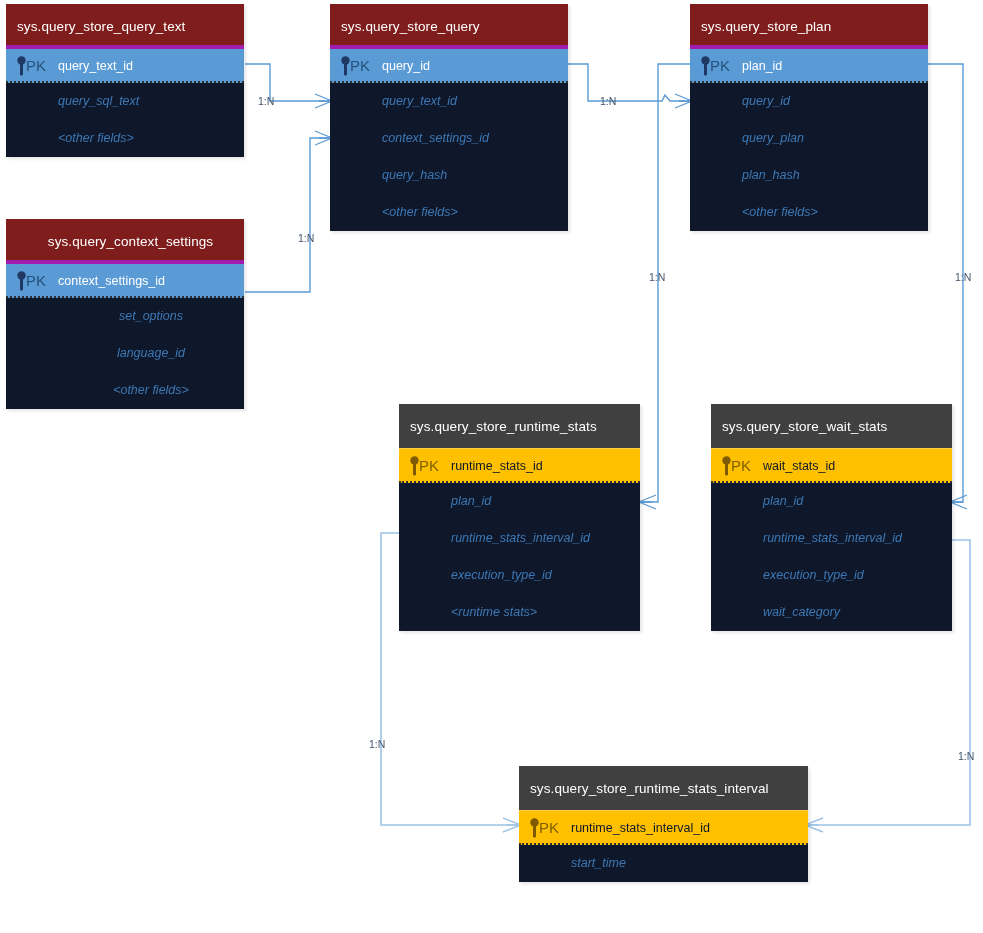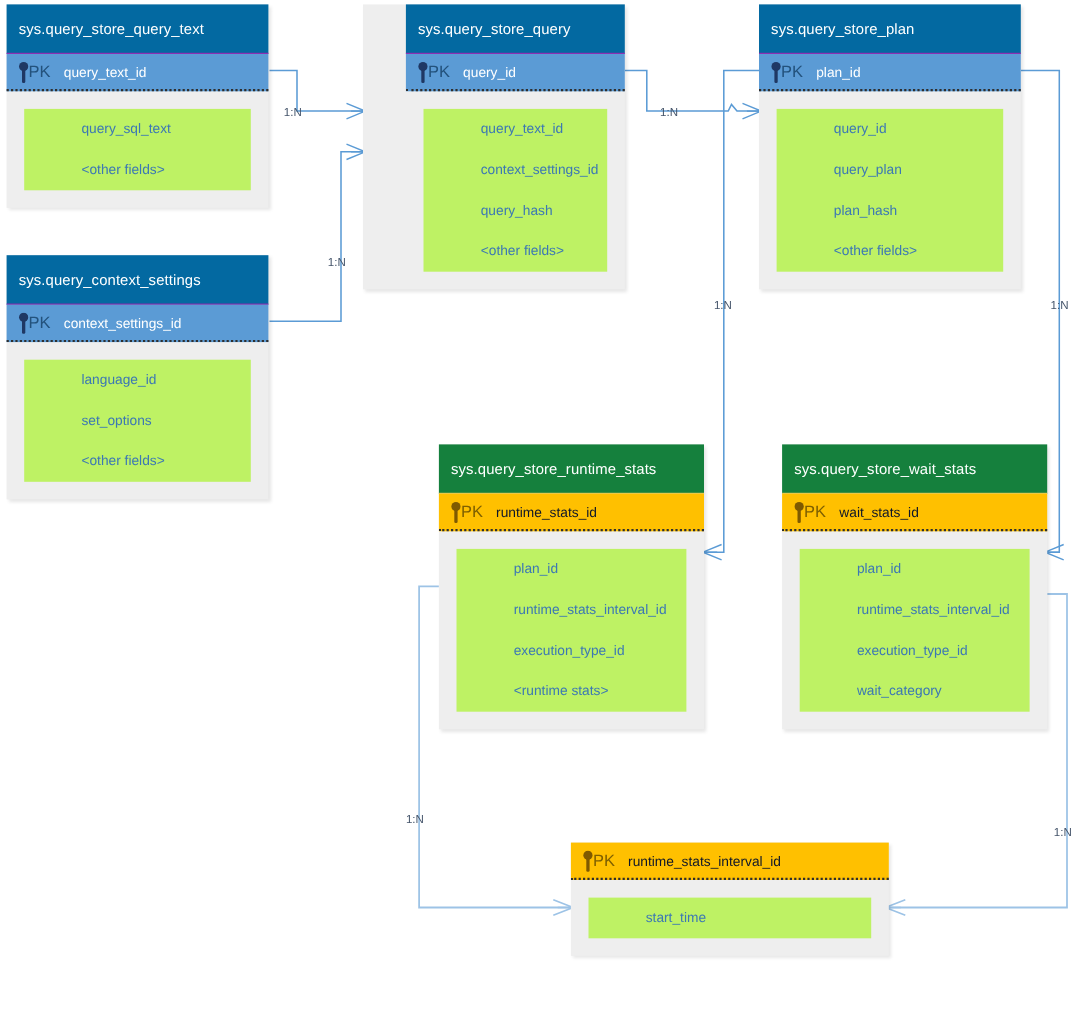--- a/index.html
+++ b/index.html
@@ -98,40 +98,41 @@
   .pk-name {
     position: absolute;
     left: 52px;
     top: 0;
     font-size: 12.5px;
     line-height: 34px;
     color: #ffffff;
   }
   .attr-list {
     padding: 0;
-    margin: 16px;
+    margin: 0;
     list-style: none;
-    background: #bef264;
+    background: #0f172a;
+    font-style: italic;
   }
   .attr {
     box-sizing: border-box;
     height: 37px;
     line-height: 37px;
     padding-left: 52px;
     font-size: 12.5px;
     color: #3c78b4;
     white-space: nowrap;
   }
   
-  .theme-blue .entity-title { background: #0369a1; border-bottom: 1px solid #a21caf; }
+  .theme-blue .entity-title { background: #7f1d1d; border-bottom: 4px solid #a21caf; }
   .theme-blue .pk-row       { background: #5b9bd5; }
   .theme-blue .pk-tag       { color: #23527c; }
   .theme-blue .pk-icon .bulb{ fill: #1f3864; }
   
-  .theme-orange .entity-title { background: #15803d; border-bottom: 1px solid #ffd04d; color:#ffffff; }
+  .theme-orange .entity-title { background: #404040; border-bottom: 1px solid #ffd04d; color:#ffffff; }
   .theme-orange .pk-row       { background: #ffc000; }
   .theme-orange .pk-tag       { color: #7f6000; }
   .theme-orange .pk-icon .bulb{ fill: #7f5a00; }
   .theme-orange .pk-name      { color: #0f172a; }
 </style>
 </head>
 <body>
 
 <div id="canvas">
 
@@ -190,21 +191,21 @@
       </svg>
       <span class="pk-tag">PK</span>
       <span class="pk-name">query_text_id</span>
     </div>
     <ul class="attr-list">
       <li class="attr">query_sql_text</li>
       <li class="attr">&lt;other fields&gt;</li>
     </ul>
   </div>
 
-  <div class="entity theme-blue" style="left:330px; top:4px; width:238px;padding-left:39px;">
+  <div class="entity theme-blue" style="left:330px; top:4px; width:238px;">
     <div class="entity-title">sys.query_store_query</div>
     <div class="pk-row">
       <svg class="pk-icon" viewBox="0 0 9 20">
         <circle class="bulb" cx="4.5" cy="4.5" r="4.2"></circle>
         <rect class="bulb" x="3" y="7" width="3" height="12.5" rx="1.2"></rect>
       </svg>
       <span class="pk-tag">PK</span>
       <span class="pk-name">query_id</span>
     </div>
     <ul class="attr-list">
@@ -226,33 +227,33 @@
       <span class="pk-name">plan_id</span>
     </div>
     <ul class="attr-list">
       <li class="attr">query_id</li>
       <li class="attr">query_plan</li>
       <li class="attr">plan_hash</li>
       <li class="attr">&lt;other fields&gt;</li>
     </ul>
   </div>
 
-  <div class="entity theme-blue" style="left:6px; top:232px; width:238px;">
+  <div class="entity theme-blue" style="left:6px; top:219px; width:238px;text-align:center;">
     <div class="entity-title">sys.query_context_settings</div>
     <div class="pk-row">
       <svg class="pk-icon" viewBox="0 0 9 20">
         <circle class="bulb" cx="4.5" cy="4.5" r="4.2"></circle>
         <rect class="bulb" x="3" y="7" width="3" height="12.5" rx="1.2"></rect>
       </svg>
       <span class="pk-tag">PK</span>
       <span class="pk-name">context_settings_id</span>
     </div>
     <ul class="attr-list">
+      <li class="attr">set_options</li>
       <li class="attr">language_id</li>
-      <li class="attr">set_options</li>
       <li class="attr">&lt;other fields&gt;</li>
     </ul>
   </div>
 
   <div class="entity theme-orange" style="left:399px; top:404px; width:241px;">
     <div class="entity-title">sys.query_store_runtime_stats</div>
     <div class="pk-row">
       <svg class="pk-icon" viewBox="0 0 9 20">
         <circle class="bulb" cx="4.5" cy="4.5" r="4.2"></circle>
         <rect class="bulb" x="3" y="7" width="3" height="12.5" rx="1.2"></rect>
@@ -280,20 +281,21 @@
     </div>
     <ul class="attr-list">
       <li class="attr">plan_id</li>
       <li class="attr">runtime_stats_interval_id</li>
       <li class="attr">execution_type_id</li>
       <li class="attr">wait_category</li>
     </ul>
   </div>
 
   <div class="entity theme-orange" style="left:519px; top:766px; width:289px;">
+    <div class="entity-title">sys.query_store_runtime_stats_interval</div>
     <div class="pk-row">
       <svg class="pk-icon" viewBox="0 0 9 20">
         <circle class="bulb" cx="4.5" cy="4.5" r="4.2"></circle>
         <rect class="bulb" x="3" y="7" width="3" height="12.5" rx="1.2"></rect>
       </svg>
       <span class="pk-tag">PK</span>
       <span class="pk-name">runtime_stats_interval_id</span>
     </div>
     <ul class="attr-list">
       <li class="attr">start_time</li>

